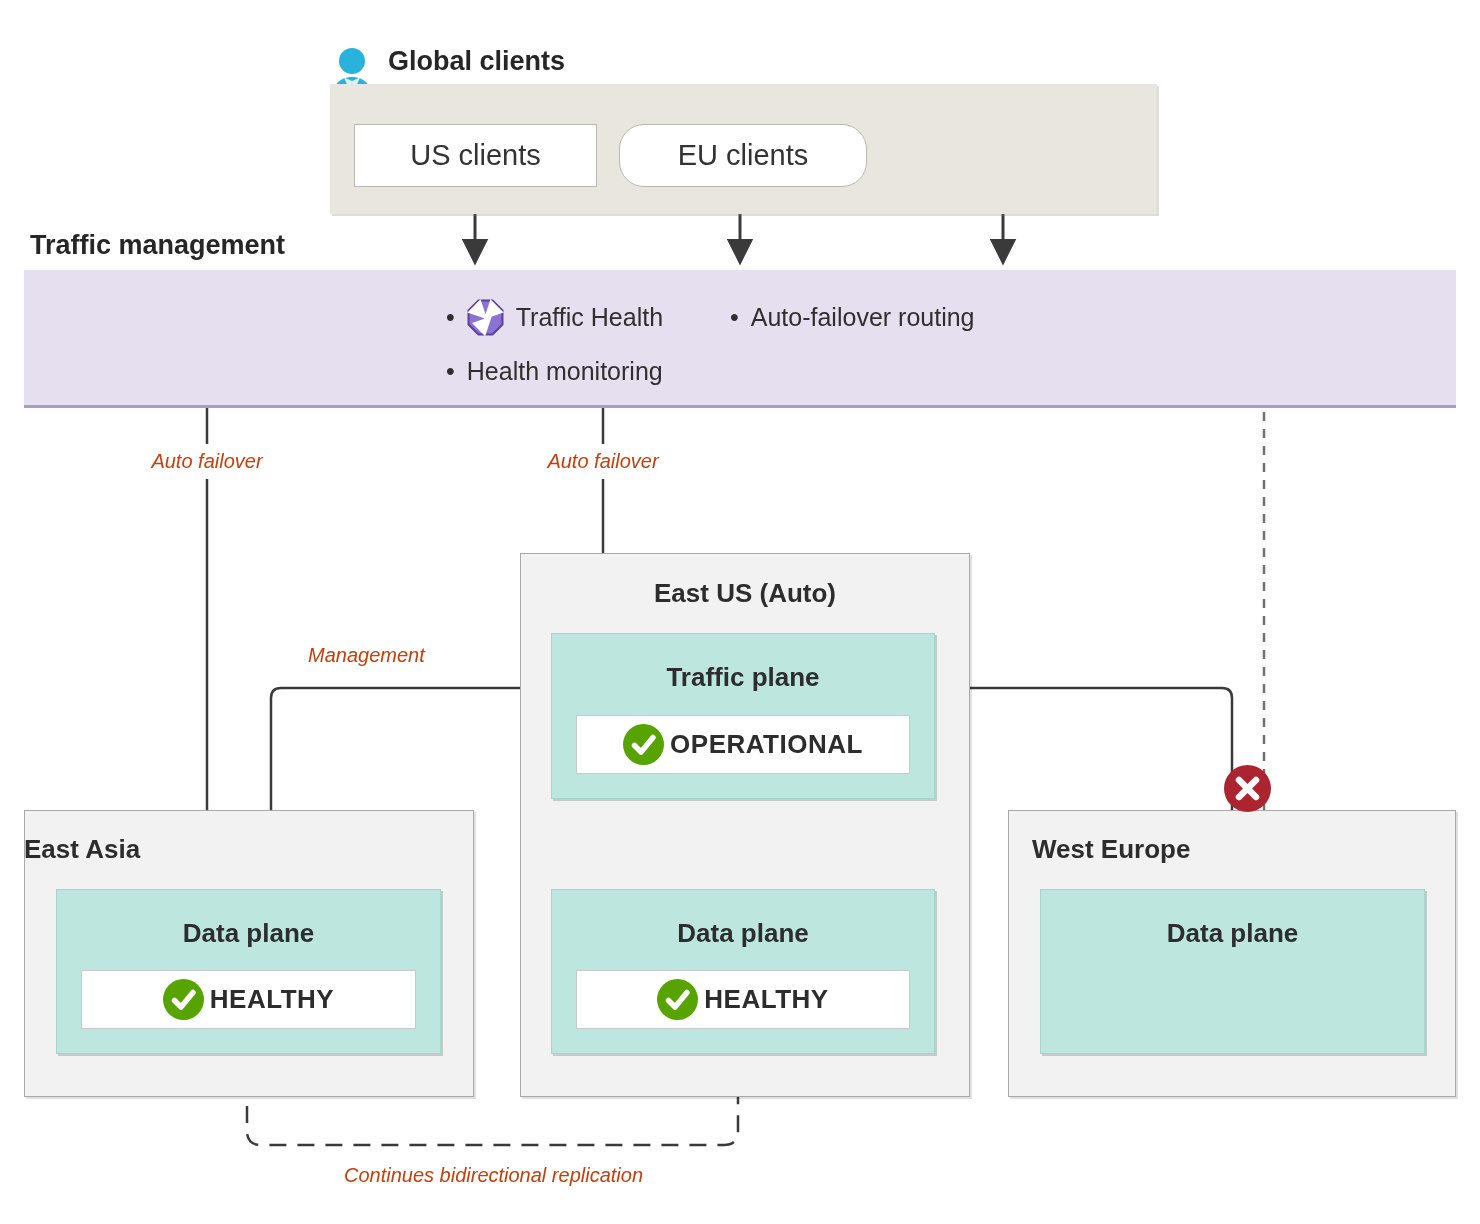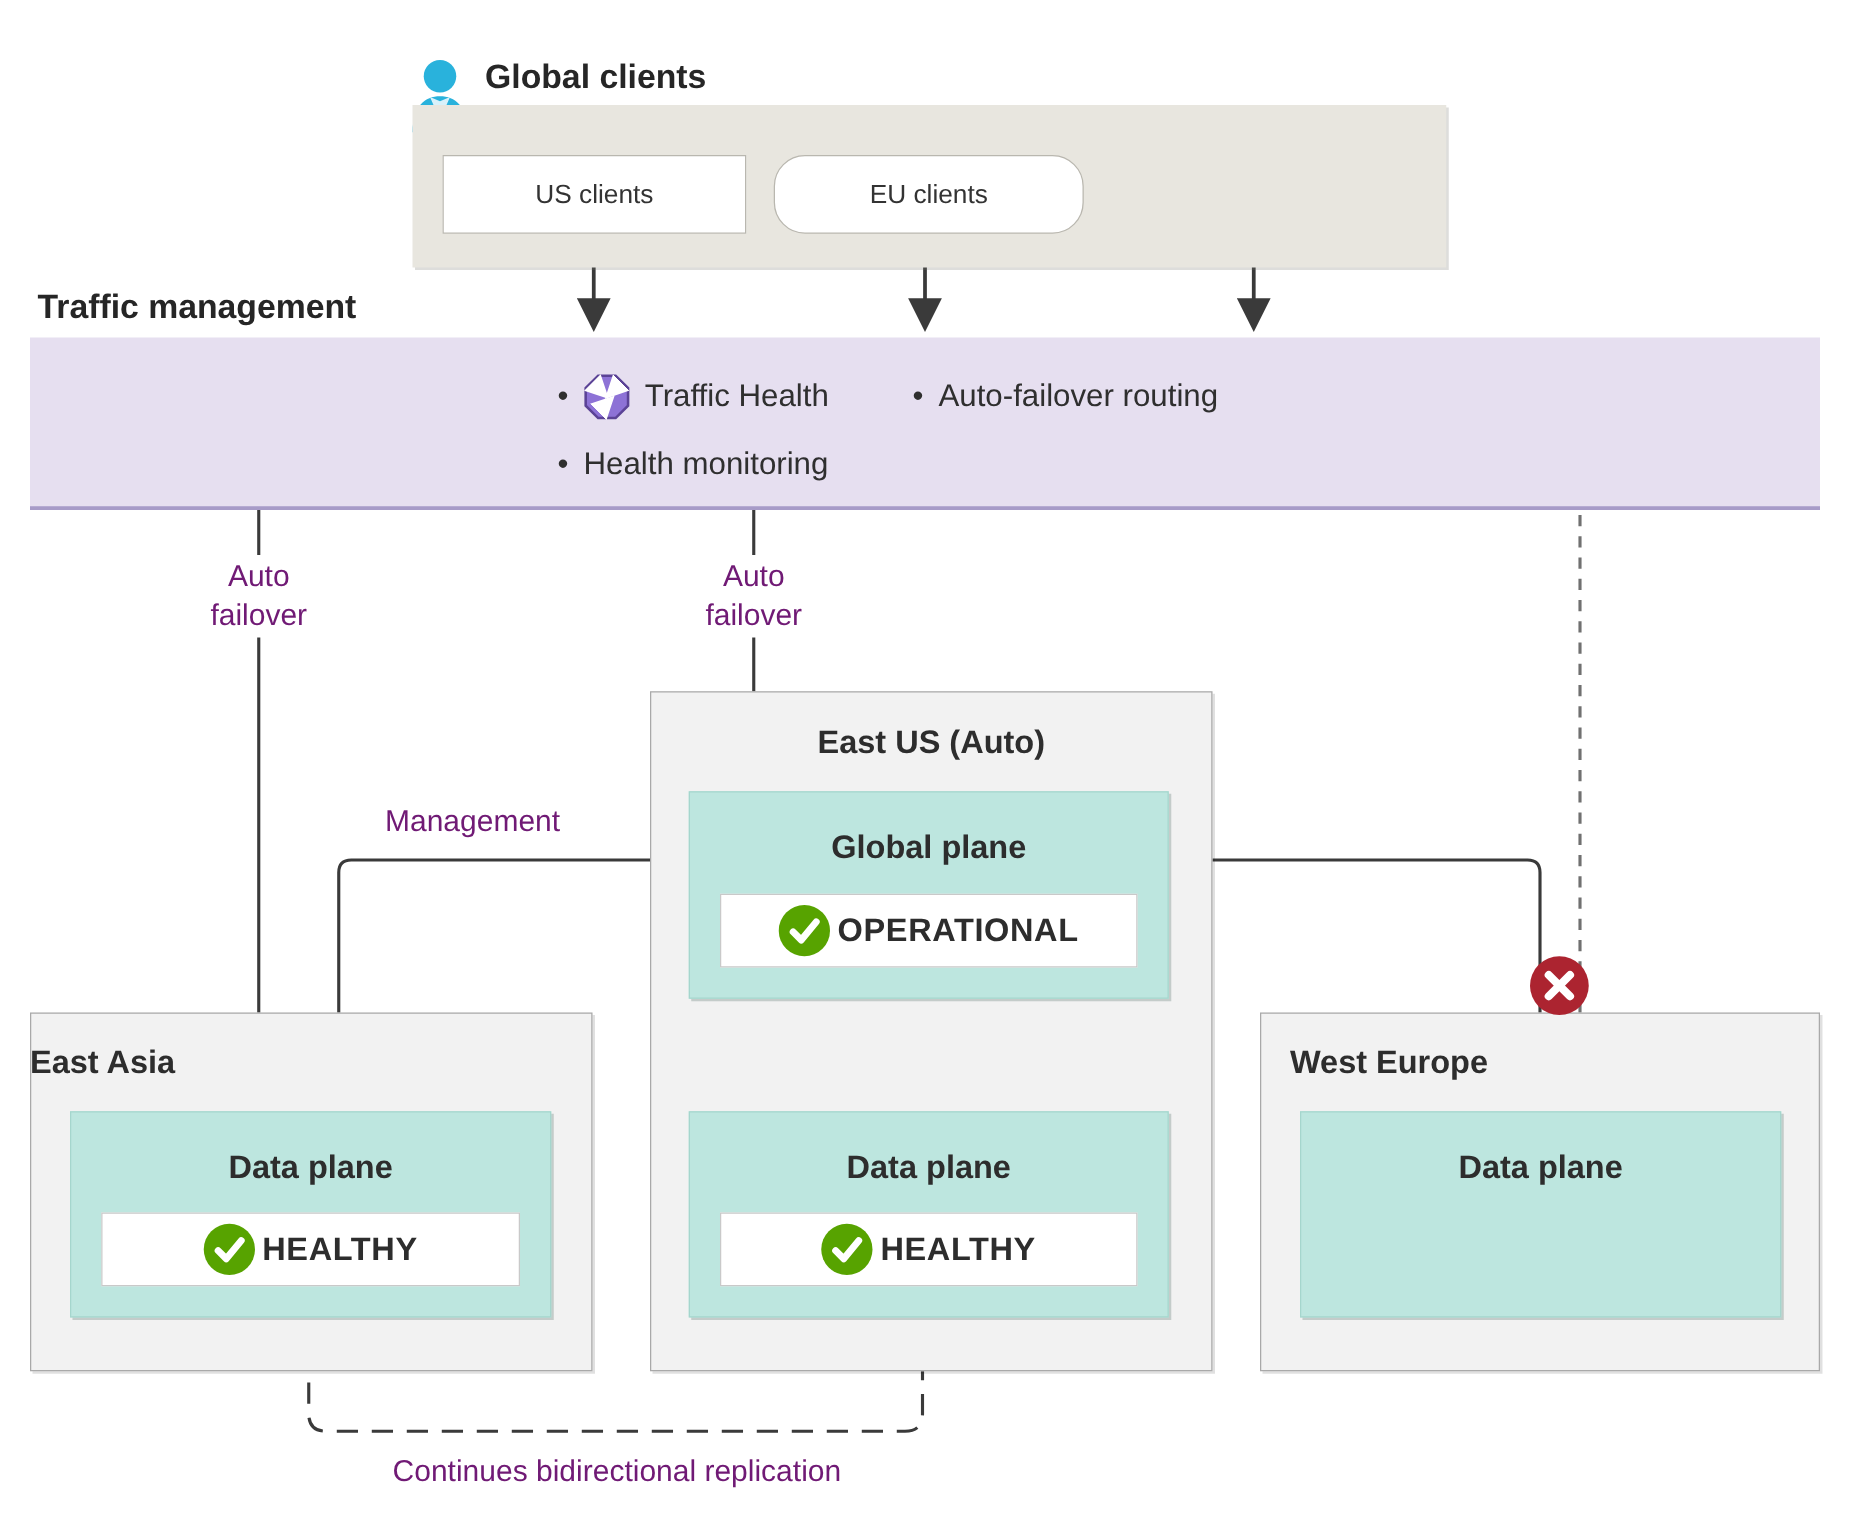--- a/index.html
+++ b/index.html
@@ -30,21 +30,21 @@
   }
   .clients-band {
     position: absolute; left: 330px; top: 84px; width: 827px; height: 130px;
     background: #e8e6df;
     box-shadow: 2px 2px 0 rgba(120,118,110,0.25);
   }
   .client-box {
     position: absolute; top: 124px; height: 63px;
     background: #ffffff; border: 1px solid #b9b7af;
     display: flex; align-items: center; justify-content: center;
-    font-size: 21px; color: #333333;
+    font-size: 29px; color: #333333;
   }
   .client-us   { left: 354px; width: 243px; }
   .client-eu   { left: 619px; width: 248px; border-radius: 25px; }
   .client-asia { left: 880px; width: 248px; }
 
   
   .tm-heading {
     position: absolute; left: 30px; top: 230px;
     font-size: 27px; font-weight: bold; color: #262626;
   }
@@ -58,21 +58,21 @@
     font-size: 25px; color: #2f2f2f;
   }
   .bullet { font-size: 25px; color: #2f2f2f; line-height: 1; }
   .tm-item-manager   { left: 446px; top: 299px; }
   .tm-item-routing   { left: 730px; top: 303px; }
   .tm-item-health    { left: 446px; top: 357px; }
   .tm-icon { width: 37px; height: 37px; display: block; }
 
   
   .edge-label {
-    position: absolute; font-size: 24px; color: #701a75; text-align: center;
+    position: absolute; font-size: 20px; color: #c2410c; text-align: center; font-style: italic;
   }
   .autofailover-label {
     width: 120px; background: #ffffff; padding: 2px 0; line-height: 31px;
   }
   .af-left { left: 147px; top: 444px; }
   .af-mid  { left: 543px; top: 444px; }
   .mgmt-left { left: 308px; top: 644px; text-align: left; }
   .mgmt-mid  { left: 621px; top: 832px; text-align: left; }
   .replication-label {
     left: 281px; top: 1164px; width: 425px;
@@ -215,21 +215,21 @@
 
   <div class="region region-east-us"></div>
   <div class="region region-east-asia"></div>
   <div class="region region-west-eu"></div>
 
   <div class="region-title title-east-us">East US (Auto)</div>
   <div class="region-title title-east-asia">East Asia</div>
   <div class="region-title title-west-eu">West Europe</div>
 
   <div class="plane control-plane">
-    <div class="plane-title">Global plane</div>
+    <div class="plane-title">Traffic plane</div>
     <div class="status-chip">
       <span class="status-icon ok">
         <svg viewBox="0 0 41 41">
             <path d="M11.5 21.5 L18 28 L30 13.5" fill="none" stroke="#ffffff" stroke-width="5.5" stroke-linecap="round" stroke-linejoin="round"></path>
           </svg>
       </span>
       <span class="status-text">OPERATIONAL</span>
     </div>
   </div>
 

